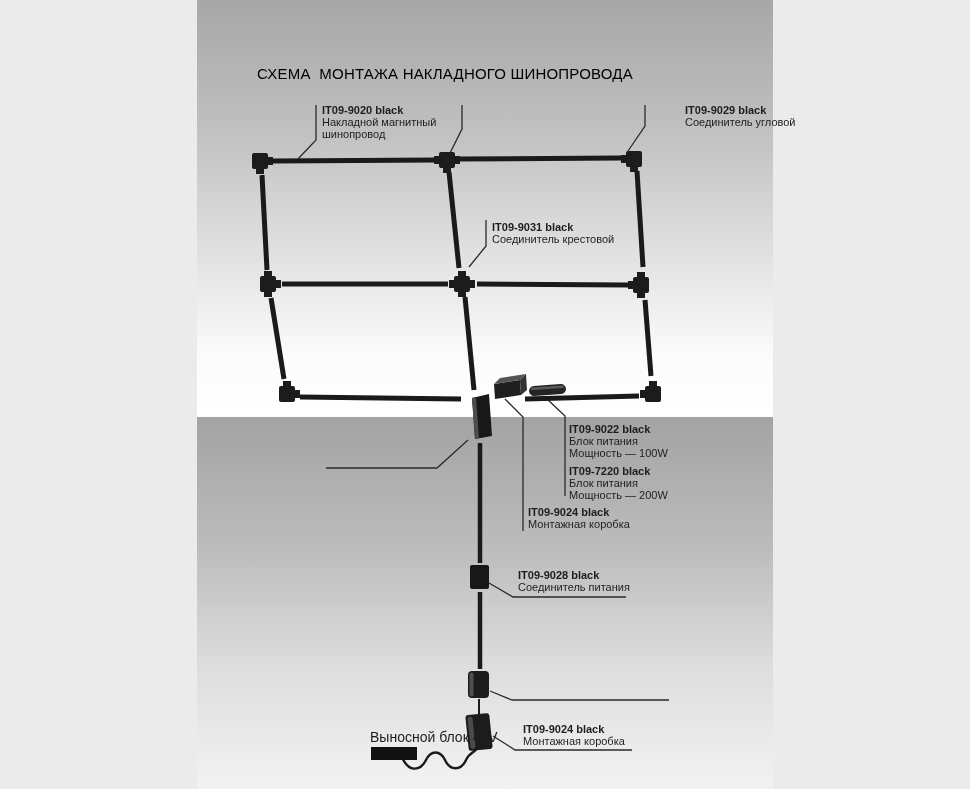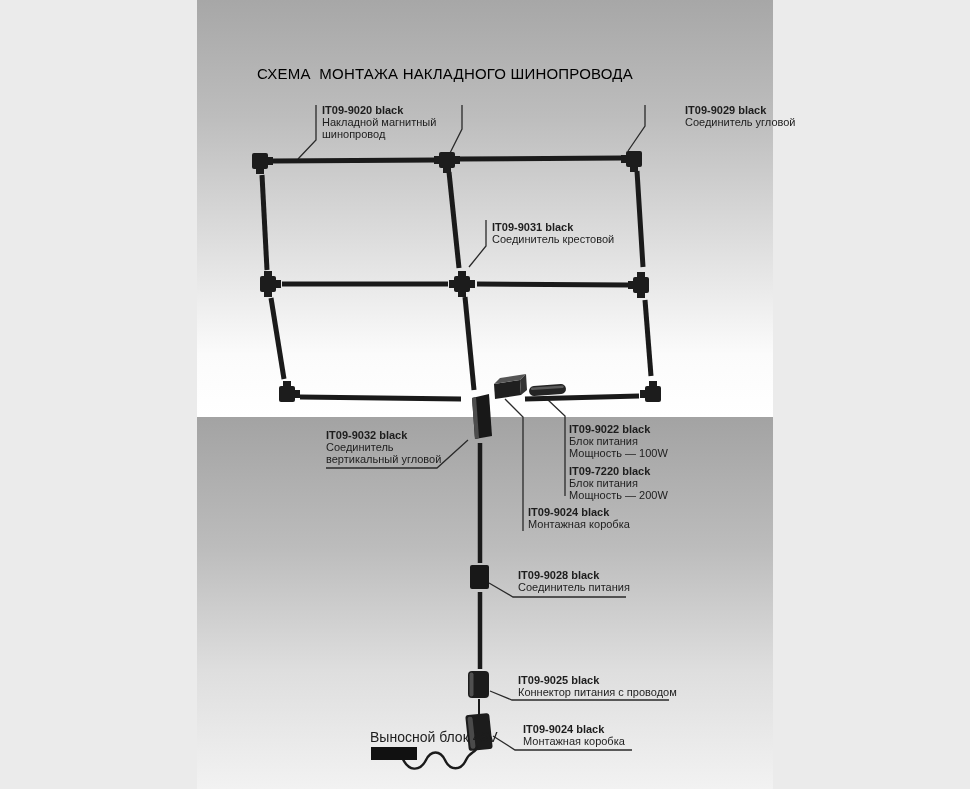--- a/index.html
+++ b/index.html
@@ -176,25 +176,20 @@
   <div class="label" style="left:685px;top:104px">
     <div class="code">IT09-9029 black</div>
     <div>Соединитель угловой</div>
   </div>
 
   <div class="label" style="left:492px;top:221px">
     <div class="code">IT09-9031 black</div>
     <div>Соединитель крестовой</div>
   </div>
 
-  <div class="label" style="left:326px;top:429px">
-    <div class="code">IT09-9032 black</div>
-    <div>Соединитель</div>
-    <div>вертикальный угловой</div>
-  </div>
 
   <div class="label" style="left:569px;top:423px">
     <div class="code">IT09-9022 black</div>
     <div>Блок питания</div>
     <div>Мощность — 100W</div>
   </div>
 
   <div class="label" style="left:569px;top:465px">
     <div class="code">IT09-7220 black</div>
     <div>Блок питания</div>
@@ -204,24 +199,20 @@
   <div class="label" style="left:528px;top:506px">
     <div class="code">IT09-9024 black</div>
     <div>Монтажная коробка</div>
   </div>
 
   <div class="label" style="left:518px;top:569px">
     <div class="code">IT09-9028 black</div>
     <div>Соединитель питания</div>
   </div>
 
-  <div class="label" style="left:518px;top:674px">
-    <div class="code">IT09-9025 black</div>
-    <div>Коннектор питания с проводом</div>
-  </div>
 
   <div class="label" style="left:523px;top:723px">
     <div class="code">IT09-9024 black</div>
     <div>Монтажная коробка</div>
   </div>
 
   <div class="ext-label" style="left:370px;top:731px">Выносной блок 48V</div>
 
 </div>
 

